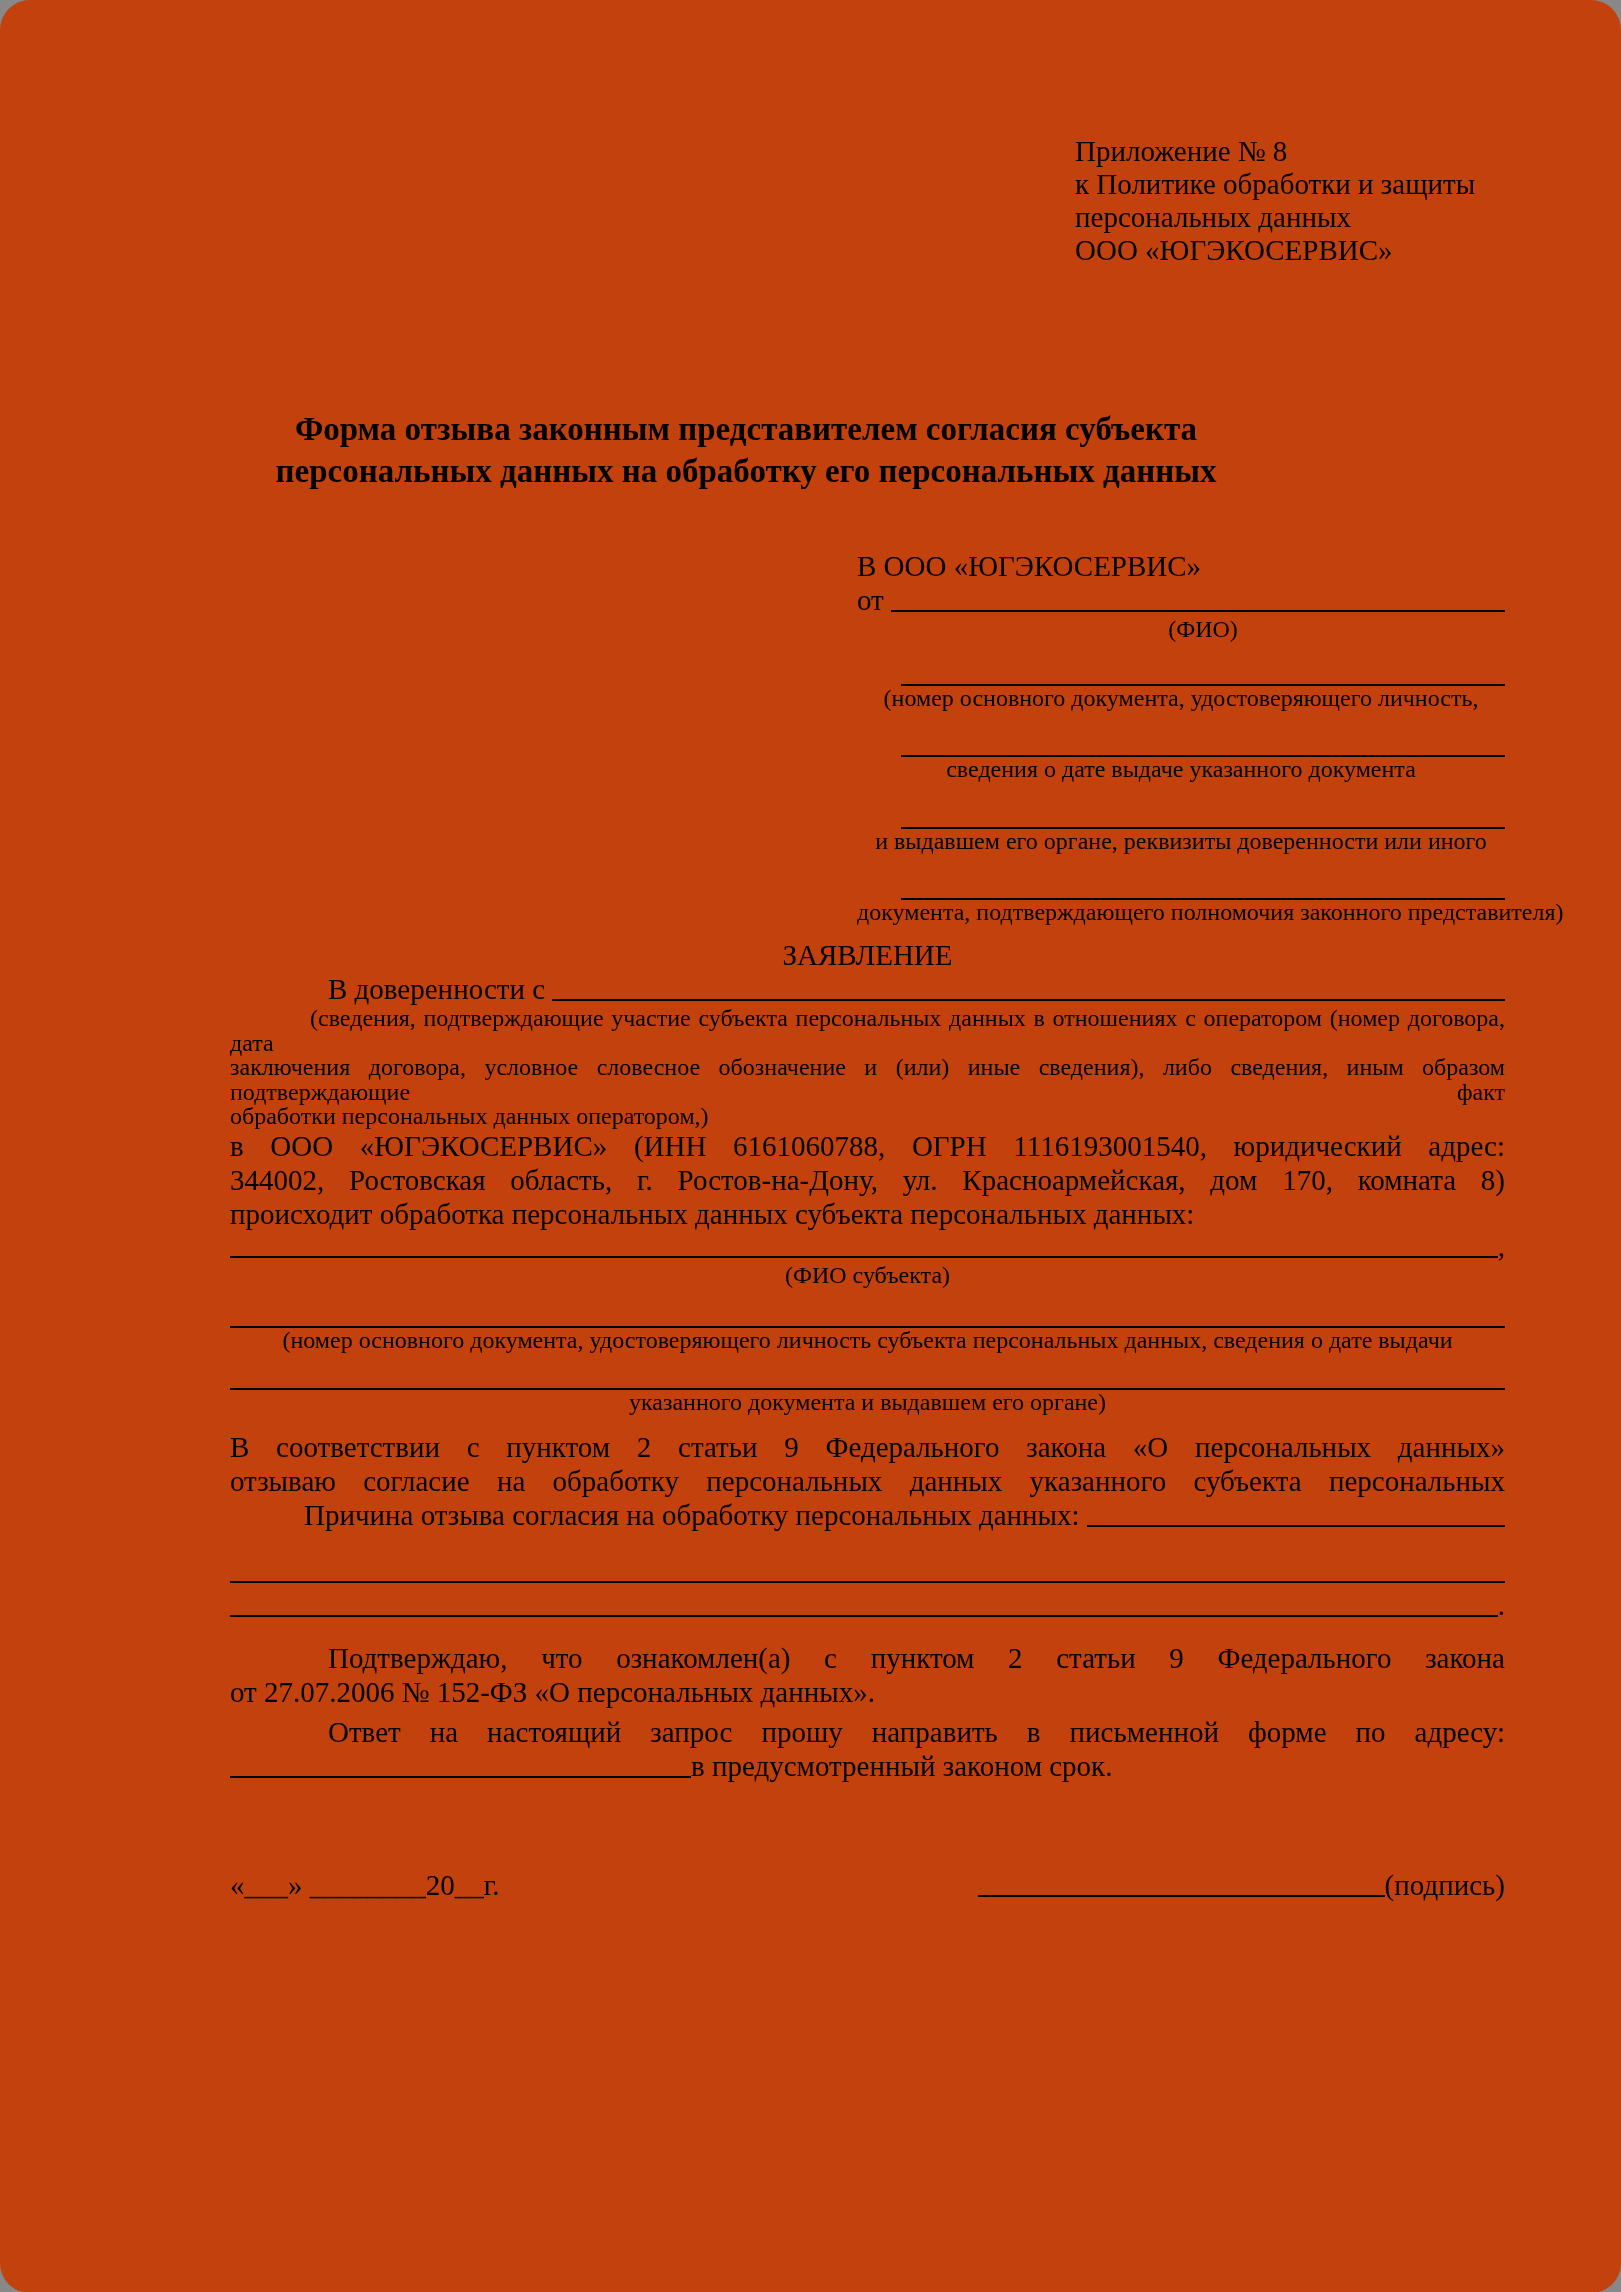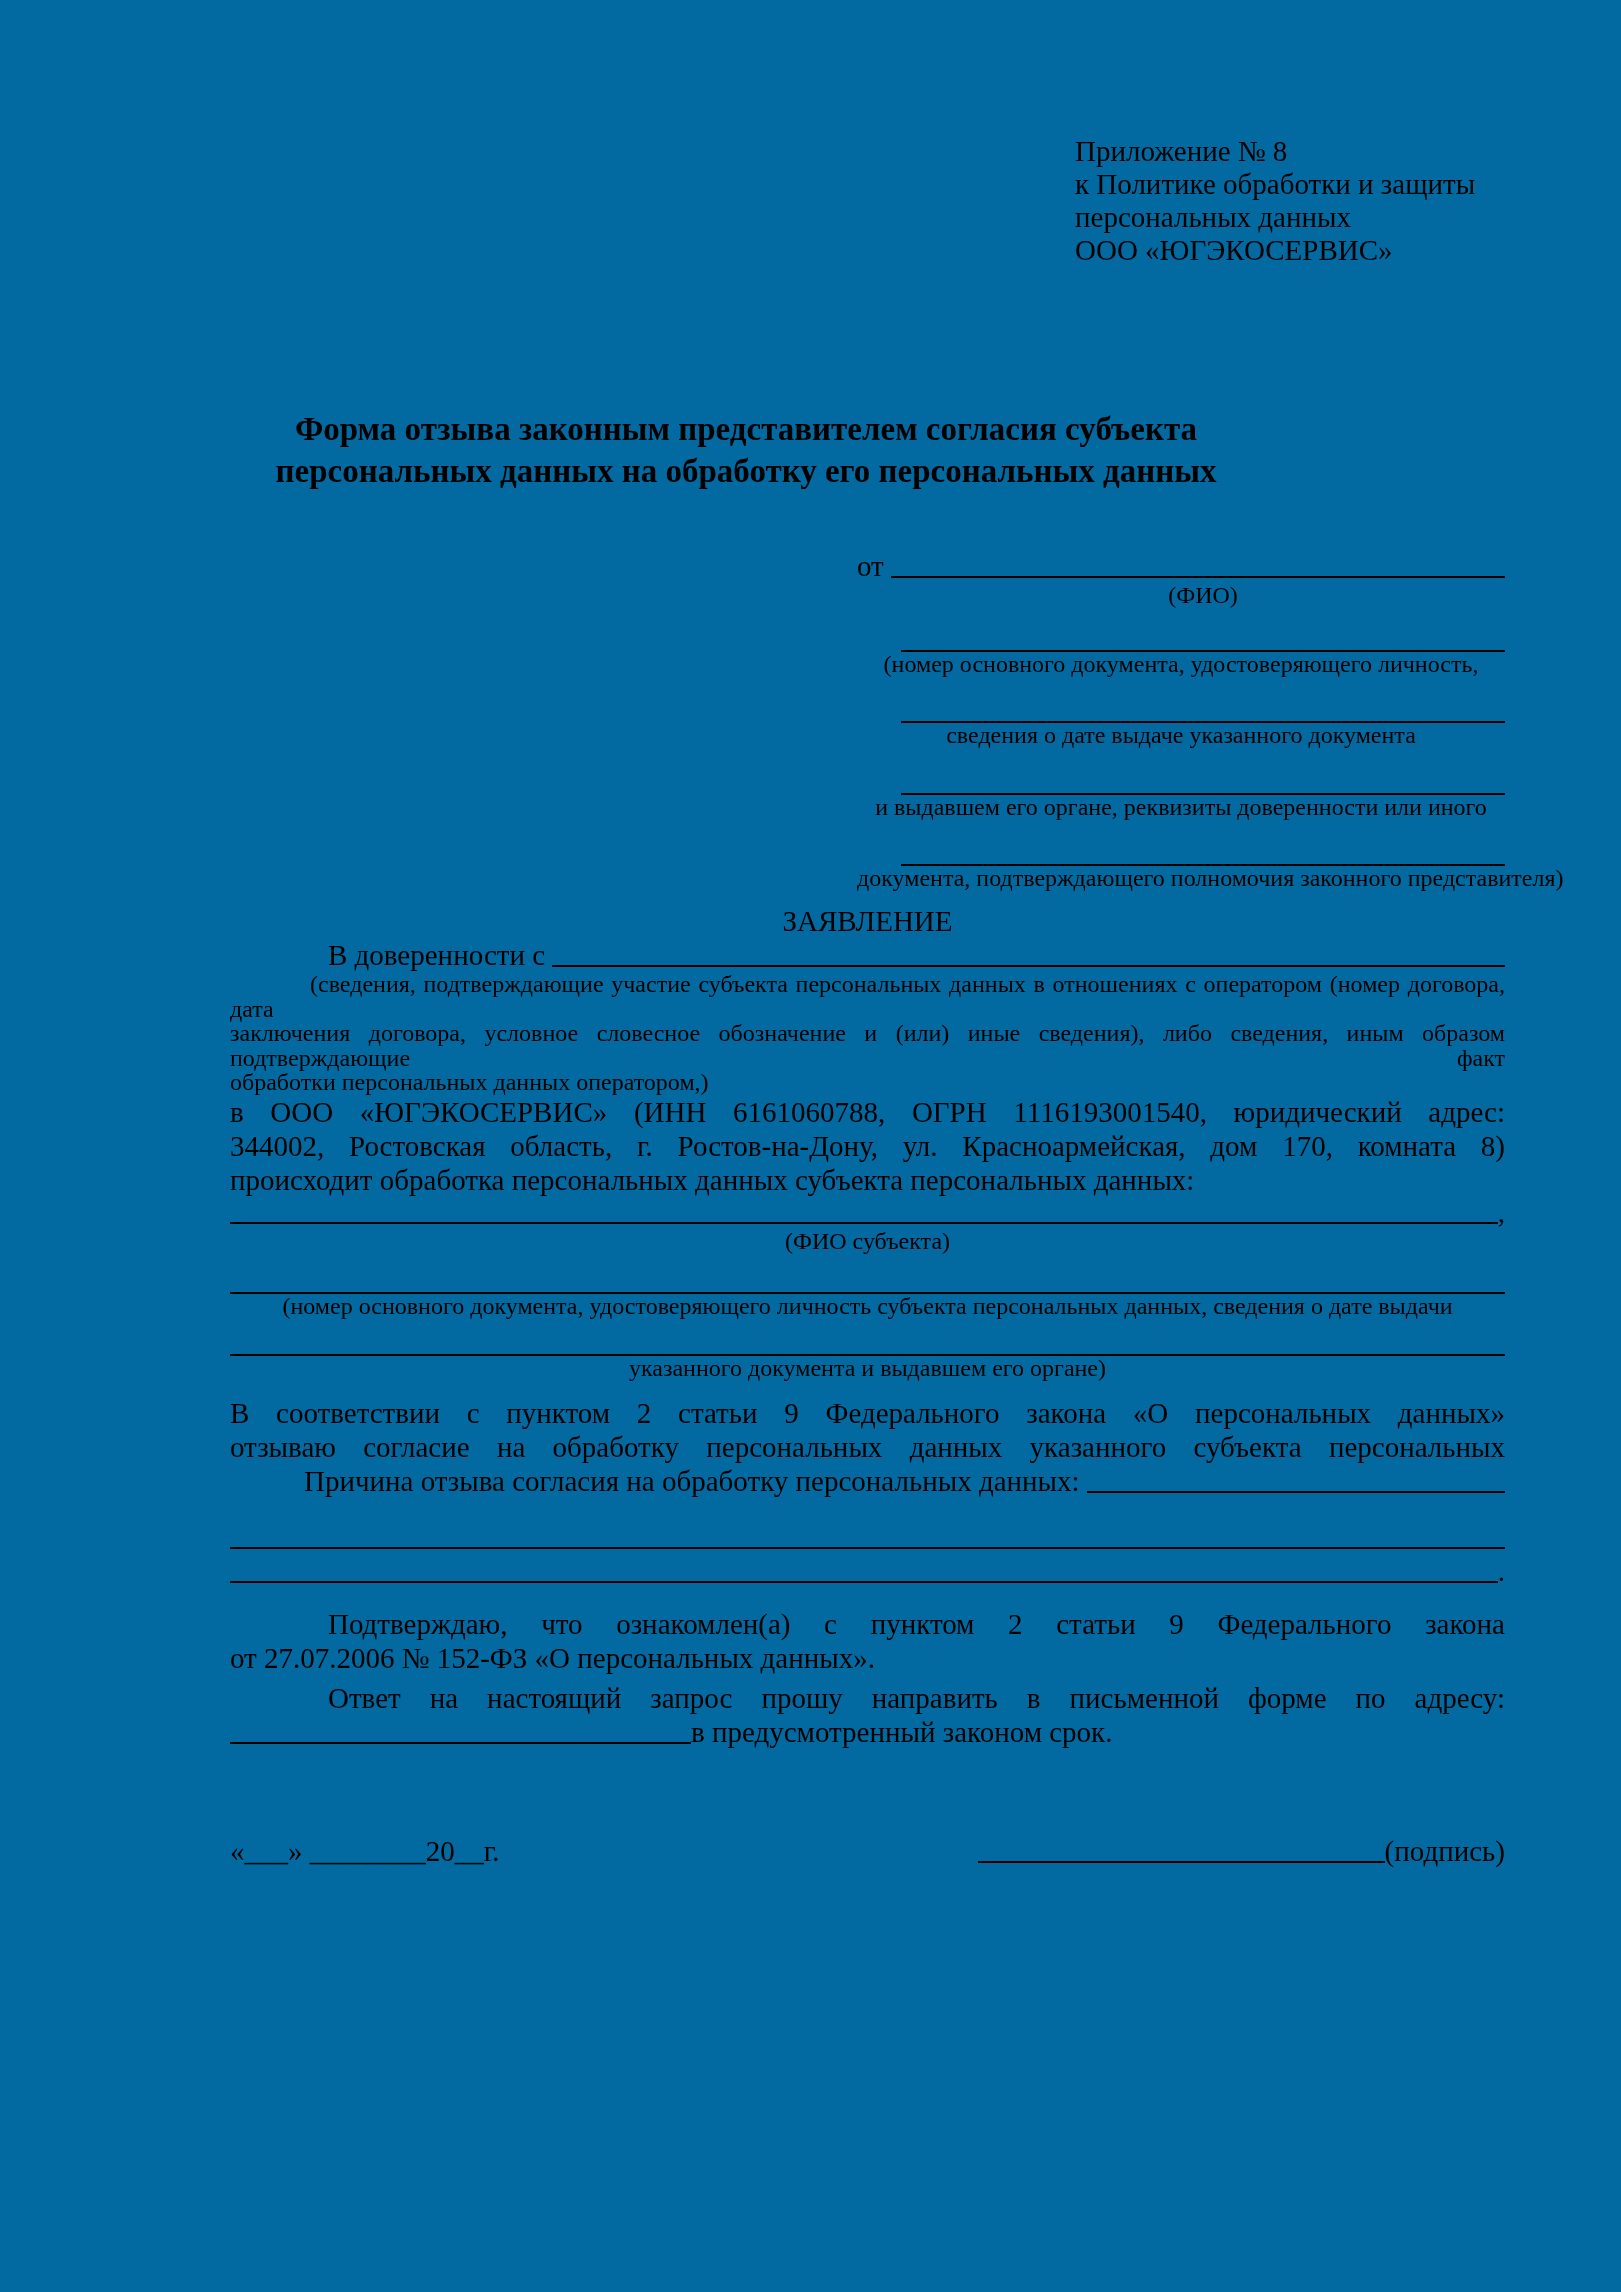--- a/index.html
+++ b/index.html
@@ -1,24 +1,25 @@
 <!DOCTYPE html>
 <html lang="ru"><head>
 <meta charset="utf-8">
 <style>
   html,body { margin:0; padding:0; background:#888; }
   .page {
     width:1621px; height:2293px;
-    background:#0369a1; color:#000000;
+    background:#c2410c; color:#000000;
     font-family:"Liberation Serif", "DejaVu Serif", serif;
     font-size:29px; line-height:34px;
     box-sizing:border-box;
     padding:135px 116px 0 230px;
     position:relative; overflow:hidden;
     margin:0 auto;
+    border-radius:30px;
   }
   .annex { margin-left:845px; font-size:29px; line-height:33px; }
   .title {
     width:1492px; margin-left:-230px; margin-top:141px;
     text-align:center; font-weight:bold;
     font-size:33px; line-height:42px;
   }
   .recipient { width:648px; margin-left:627px; margin-top:57px; }
   .flex-line { display:flex; align-items:flex-end; }
   .fill { flex:1 1 auto; border-bottom:2.9px solid #000; margin-bottom:4.9px; min-width:19.6px; }
@@ -43,20 +44,21 @@
     <div>персональных данных</div>
     <div>ООО «ЮГЭКОСЕРВИС»</div>
   </div>
 
   <div class="title">
     <div>Форма отзыва законным представителем согласия субъекта</div>
     <div>персональных данных на обработку его персональных данных</div>
   </div>
 
   <div class="recipient">
+    <div>В ООО «ЮГЭКОСЕРВИС»</div>
     <div class="flex-line">
       <span>от</span>
       <span>&nbsp;</span>
       <div class="fill"></div>
     </div>
     <div class="caption center nowrap" style="padding-left:44px;">(ФИО)</div>
 
     <div class="blank" style="height:42px; margin-left:44px;"></div>
     <div class="caption center nowrap">(номер основного документа, удостоверяющего личность,</div>
 

